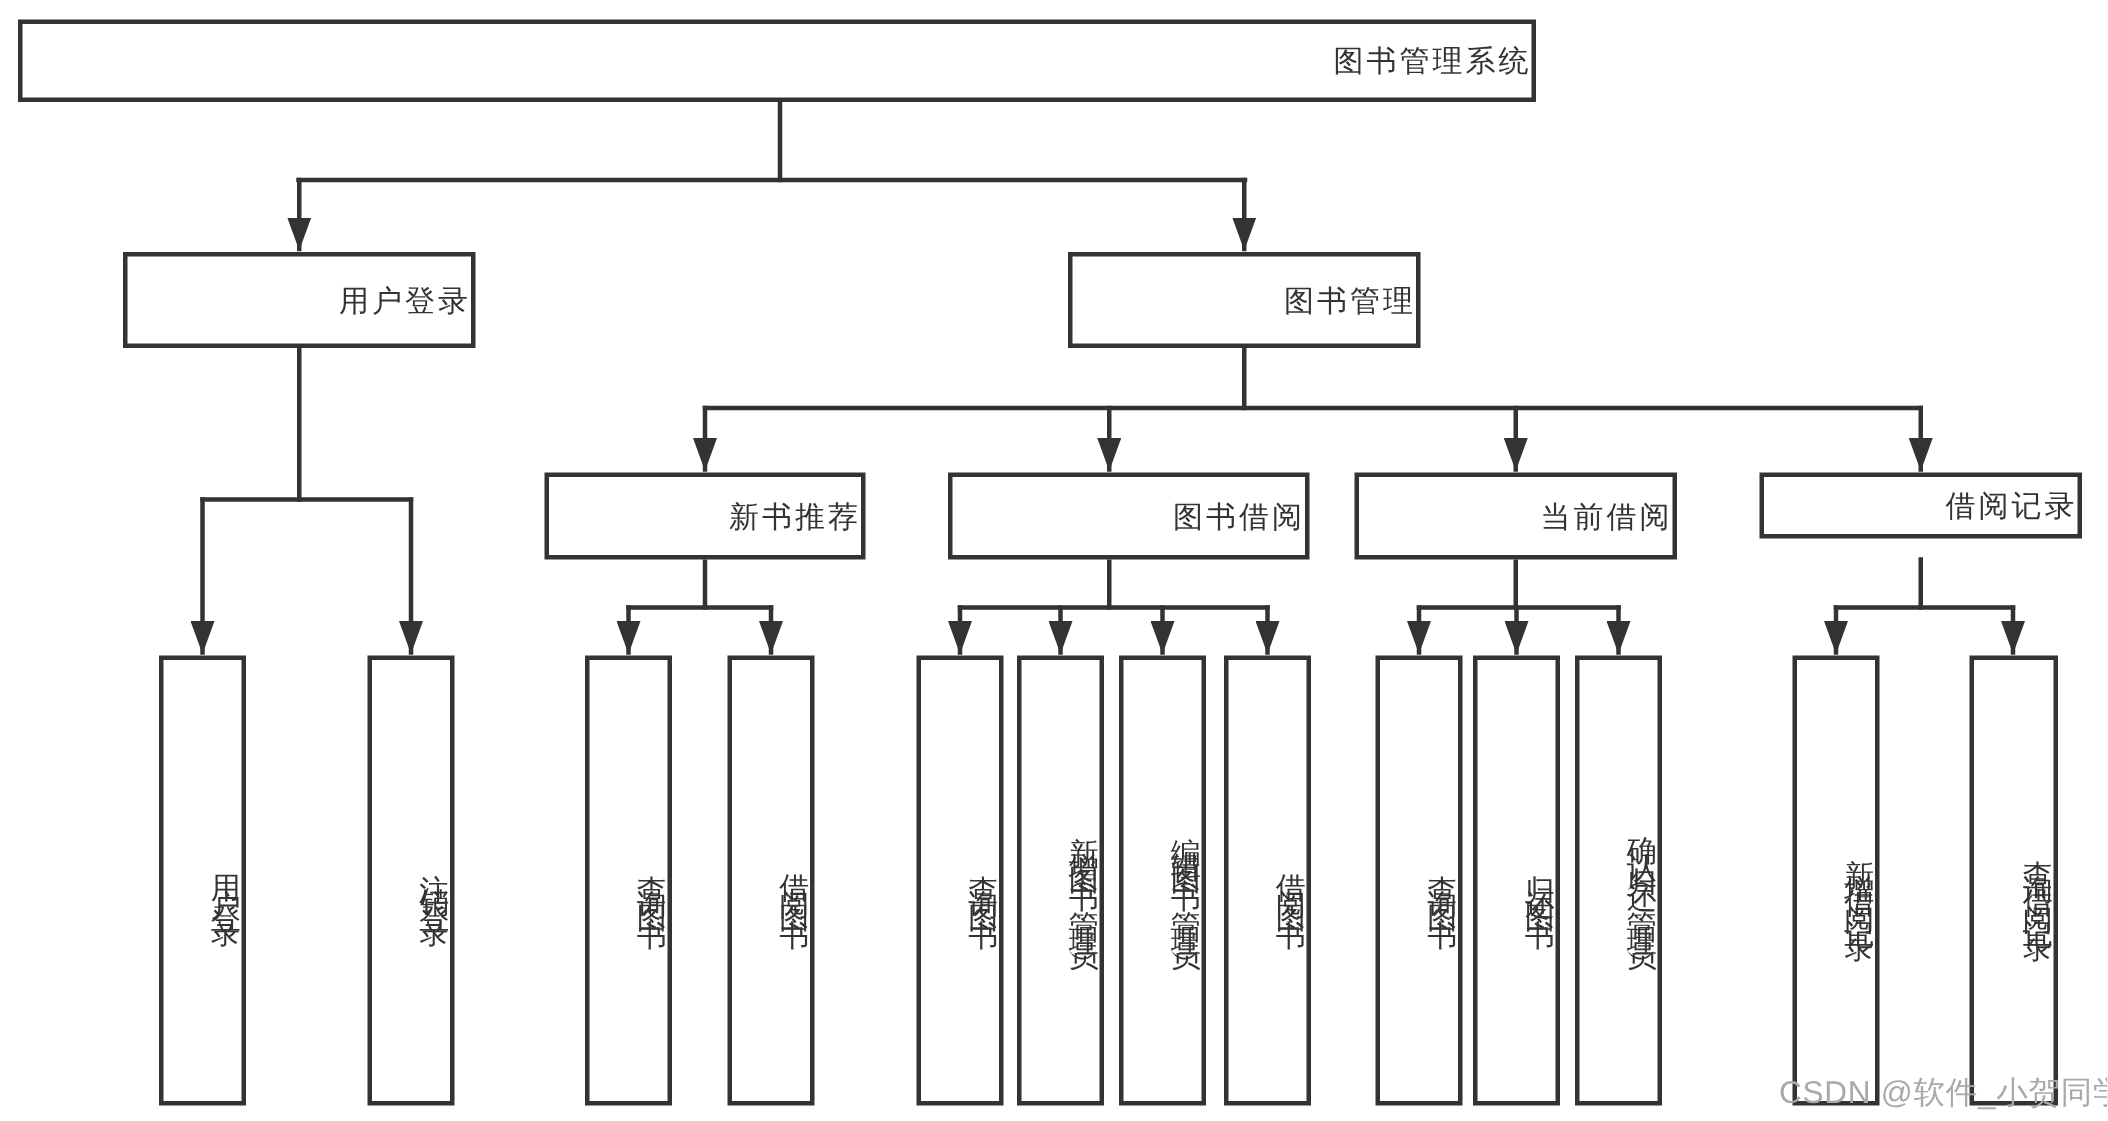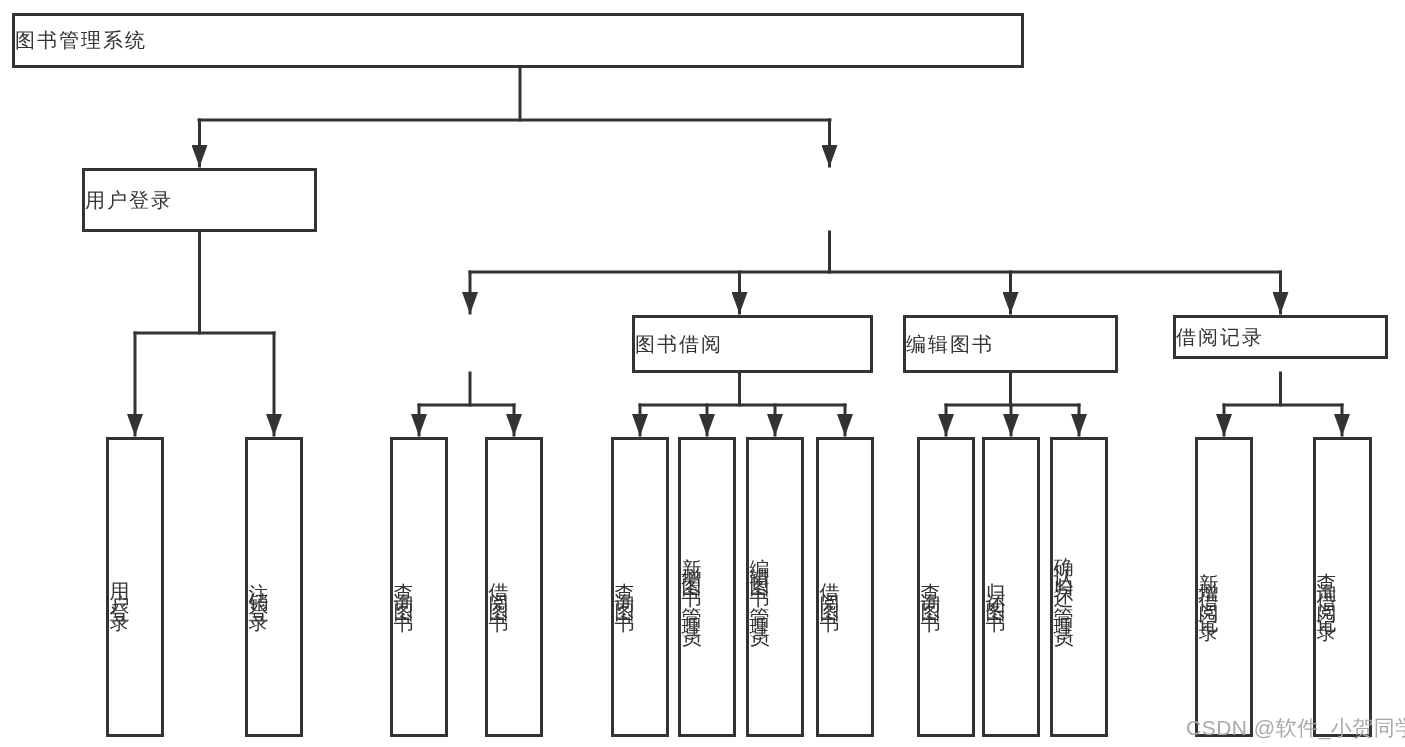--- a/index.html
+++ b/index.html
@@ -10,21 +10,21 @@
     font-family:"Liberation Sans","DejaVu Sans",sans-serif;
     color:#333333;
     overflow:hidden;
   }
   .wires{position:absolute;left:0;top:0;width:1405px;height:747px;pointer-events:none;}
   .node{
     position:absolute;
     box-sizing:border-box;
     background:#ffffff;
     border:3px solid #333333;
-    display:flex;align-items:center;justify-content:flex-start;
+    display:flex;align-items:center;justify-content:flex-end;
   }
   .hbox span{
     font-size:20px;
     letter-spacing:2px;
     color:#333333;
     white-space:nowrap;
   }
   .vbox span{
     writing-mode:vertical-rl;
     text-orientation:mixed;
@@ -99,26 +99,32 @@
     </g>
   </svg>
 
   <div class="node hbox" style="left:12px;top:13px;width:1012px;height:55px">
     <span>图书管理系统</span>
   </div>
 
   <div class="node hbox" style="left:82px;top:168px;width:235px;height:64px">
     <span>用户登录</span>
   </div>
+  <div class="node hbox" style="left:712px;top:168px;width:235px;height:64px">
+    <span>图书管理</span>
+  </div>
 
+  <div class="node hbox" style="left:363px;top:315px;width:214px;height:58px">
+    <span>新书推荐</span>
+  </div>
   <div class="node hbox" style="left:632px;top:315px;width:241px;height:58px">
     <span>图书借阅</span>
   </div>
   <div class="node hbox" style="left:903px;top:315px;width:215px;height:58px">
-    <span>编辑图书</span>
+    <span>当前借阅</span>
   </div>
   <div class="node hbox" style="left:1173px;top:315px;width:215px;height:44px">
     <span>借阅记录</span>
   </div>
 
   <div class="node vbox" style="left:106px;top:437px;width:58px;height:300px">
     <span>用户登录</span>
   </div>
   <div class="node vbox" style="left:245px;top:437px;width:58px;height:300px">
     <span>注销登录</span>

